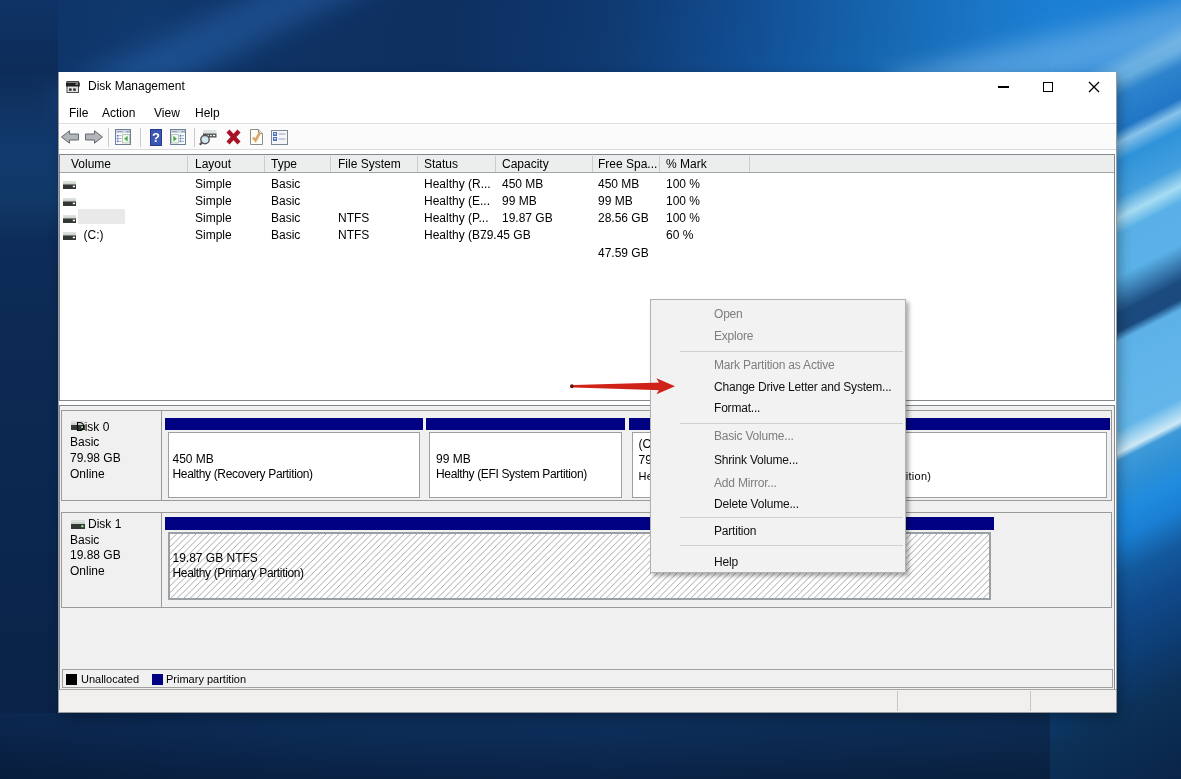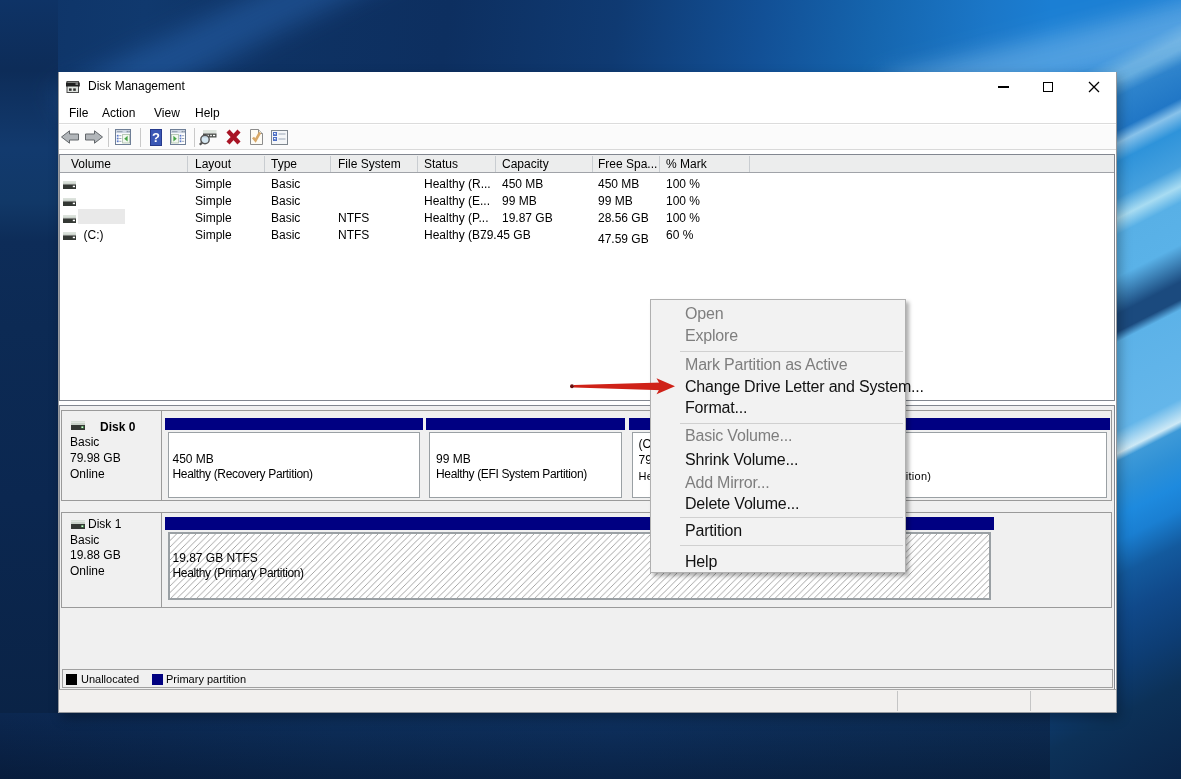--- a/index.html
+++ b/index.html
@@ -1,19 +1,19 @@
 <!DOCTYPE html>
 <html><head><meta charset="utf-8"><style>
 *{margin:0;padding:0;box-sizing:border-box}
 html,body{width:1181px;height:779px;overflow:hidden;font-family:"Liberation Sans",sans-serif;background:#0c2750}
 .a{position:absolute}
 .t{position:absolute;font-size:12px;line-height:17px;color:#000;white-space:nowrap}
 
 .hdr{position:absolute;font-size:12px;line-height:17px;color:#000;white-space:nowrap}
-.mi{position:absolute;left:685px;font-size:16px;line-height:22px;color:#111;white-space:nowrap;letter-spacing:-0.2px}
+.mi{position:absolute;left:714px;font-size:12px;line-height:22px;color:#111;white-space:nowrap;letter-spacing:-0.2px}
 .sep{position:absolute;left:680px;width:223px;height:1px;background:#d0d0d0}
 .vsep{position:absolute;width:1px;background:#c9cdd1}
 .mi.g{color:#7e7e7e}
 </style></head>
 <body>
 
 <div class="a" id="bgtop" style="left:0;top:0;width:1117px;height:72px;background:linear-gradient(97deg,#0e3366 0%,#10396e 13%,#0e3263 25%,#0d2f60 40%,#0f3a72 55%,#125096 68%,#1565ae 78%,#1b77c8 88%,#1b7fd4 94%,#1b7fd4 100%)"></div>
 <div class="a" id="bgleft" style="left:0;top:0;width:58px;height:779px;background:linear-gradient(180deg,#0e3366 0%,#0d2c58 9%,#123a6e 19%,#113867 26%,#0d2c58 31%,#0c2a54 42%,#0b2750 64%,#0a2346 92%,#09203f 100%)"></div>
 <div class="a" id="bgbottom" style="left:0;top:713px;width:1117px;height:66px;background:linear-gradient(180deg,rgba(0,0,0,0) 0%,rgba(3,12,28,.38) 100%),linear-gradient(90deg,#0b2750 0%,#0d2f5c 30%,#0e3160 55%,#0d2e58 80%,#0c2b52 100%)"></div>
 <div class="a" id="bgright" style="left:1050px;top:0;width:131px;height:779px;background:linear-gradient(153deg,#1b7fd4 0%,#1b7fd4 6%,#2484d6 10.5%,#63abde 12.5%,#63abde 13.7%,#2d83cc 15.5%,#2177c6 19.5%,#88c2ea 21%,#2e93da 23.2%,#45a0de 27.5%,#a8dcf2 29.9%,#58b0e6 31.8%,#5ab2e8 36.8%,#1b4a7e 41.2%,#1b4a7e 43.3%,#5cb2e8 44.5%,#64b6ea 55%,#cde9f6 57.7%,#3e9ad8 58.6%,#2e90d6 61.6%,#1e8ade 65.1%,#1a7fd2 68.1%,#135a9e 72.2%,#10498a 77%,#0d3d74 82.9%,#0c3158 88.8%,#0a2448 100%)"></div>
@@ -175,35 +175,35 @@
     <rect y="0.5" width="13" height="0.9" fill="#eef2ee"></rect>
     <rect y="3.4" width="13" height="4.6" fill="#343834"></rect>
     <rect x="9.8" y="4.7" width="2.2" height="1.5" fill="#fff"></rect>
   </svg>
 <div class="t" style="left:83.5px;top:227px">(C:)</div>
 <div class="t" style="left:195px;top:227px">Simple</div>
 <div class="t" style="left:271px;top:227px">Basic</div>
 <div class="t" style="left:338px;top:227px">NTFS</div>
 <div class="t" style="left:424px;top:227px">Healthy (B...</div>
 <div class="t" style="left:480px;top:227px">79.45 GB</div>
-<div class="t" style="left:598px;top:231px">47.59 GB</div>
+<div class="t" style="left:598px;top:245px">47.59 GB</div>
 <div class="t" style="left:666px;top:227px">60 %</div>
 
 <div class="a" style="left:59px;top:405px;width:1056px;height:285px;background:#f0f0f0;border:1px solid #828790"></div>
 
 <div class="a" style="left:61px;top:410px;width:1051px;height:91px;background:#f0f0f0;border:1px solid #9a9a9a"></div>
 <div class="a" style="left:61px;top:410px;width:101px;height:91px;border-right:1px solid #9a9a9a"></div>
 <svg class="a" style="left:71px;top:421px" width="14" height="9" viewBox="0 0 14 9">
   <rect x="0" y="0" width="14" height="4" fill="#c9d2c9"></rect>
     <rect x="0" y="0.6" width="14" height="1" fill="#eef2ee"></rect>
   <rect x="0" y="4" width="14" height="5" fill="#343834"></rect>
     <rect x="10.2" y="5.3" width="2.6" height="2" fill="#3f9f4a"></rect>
     <rect x="10.5" y="5.5" width="1.6" height="1.4" fill="#e8ffe8"></rect>
 </svg>
-<div class="t" style="left:100px;top:418.5px;font-weight:bold">Disk 0</div>
+<div class="t" style="left:76px;top:418.5px;font-weight:normal">Disk 0</div>
 <div class="t" style="left:70px;top:434.3px">Basic</div>
 <div class="t" style="left:70px;top:449.9px">79.98 GB</div>
 <div class="t" style="left:70px;top:465.5px">Online</div>
 
 <div class="a" style="left:164.5px;top:418px;width:258px;height:12px;background:#000082"></div>
 <div class="a" style="left:167.5px;top:432px;width:252px;height:66px;background:#fff;border:1px solid #9aa0a4"></div>
 <div class="t" style="left:172.5px;top:451px">450 MB</div>
 <div class="t" style="left:172.5px;top:466px;letter-spacing:-0.35px">Healthy (Recovery Partition)</div>
 
 <div class="a" style="left:426px;top:418px;width:199px;height:12px;background:#000082"></div>

